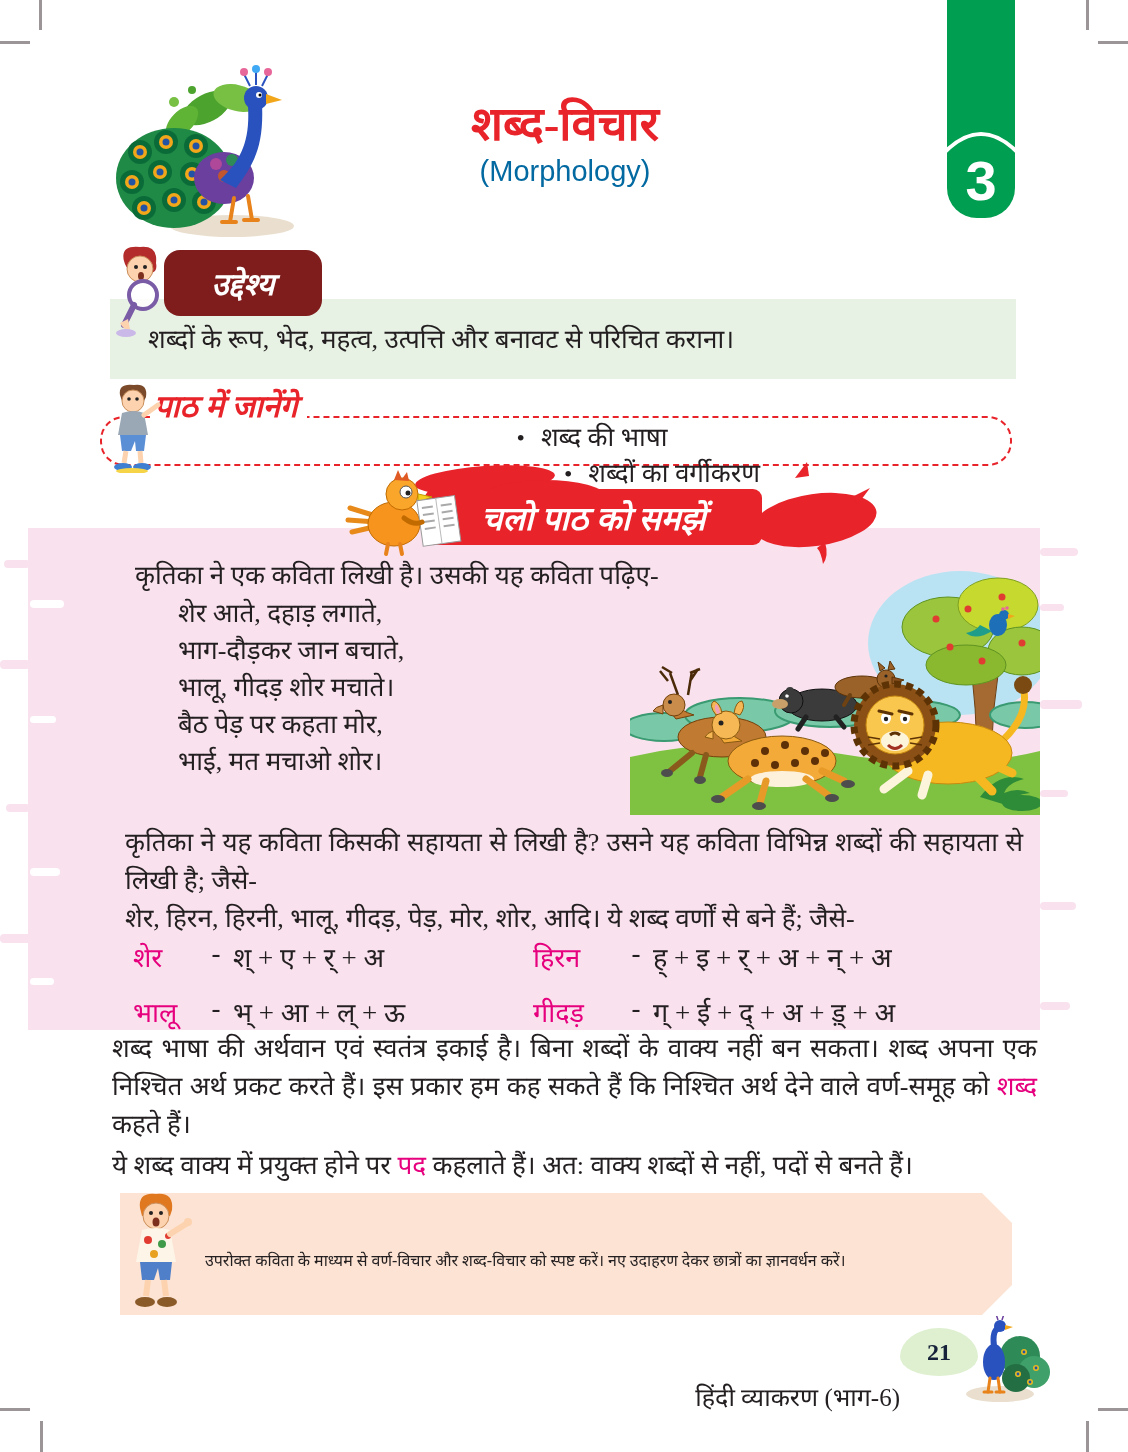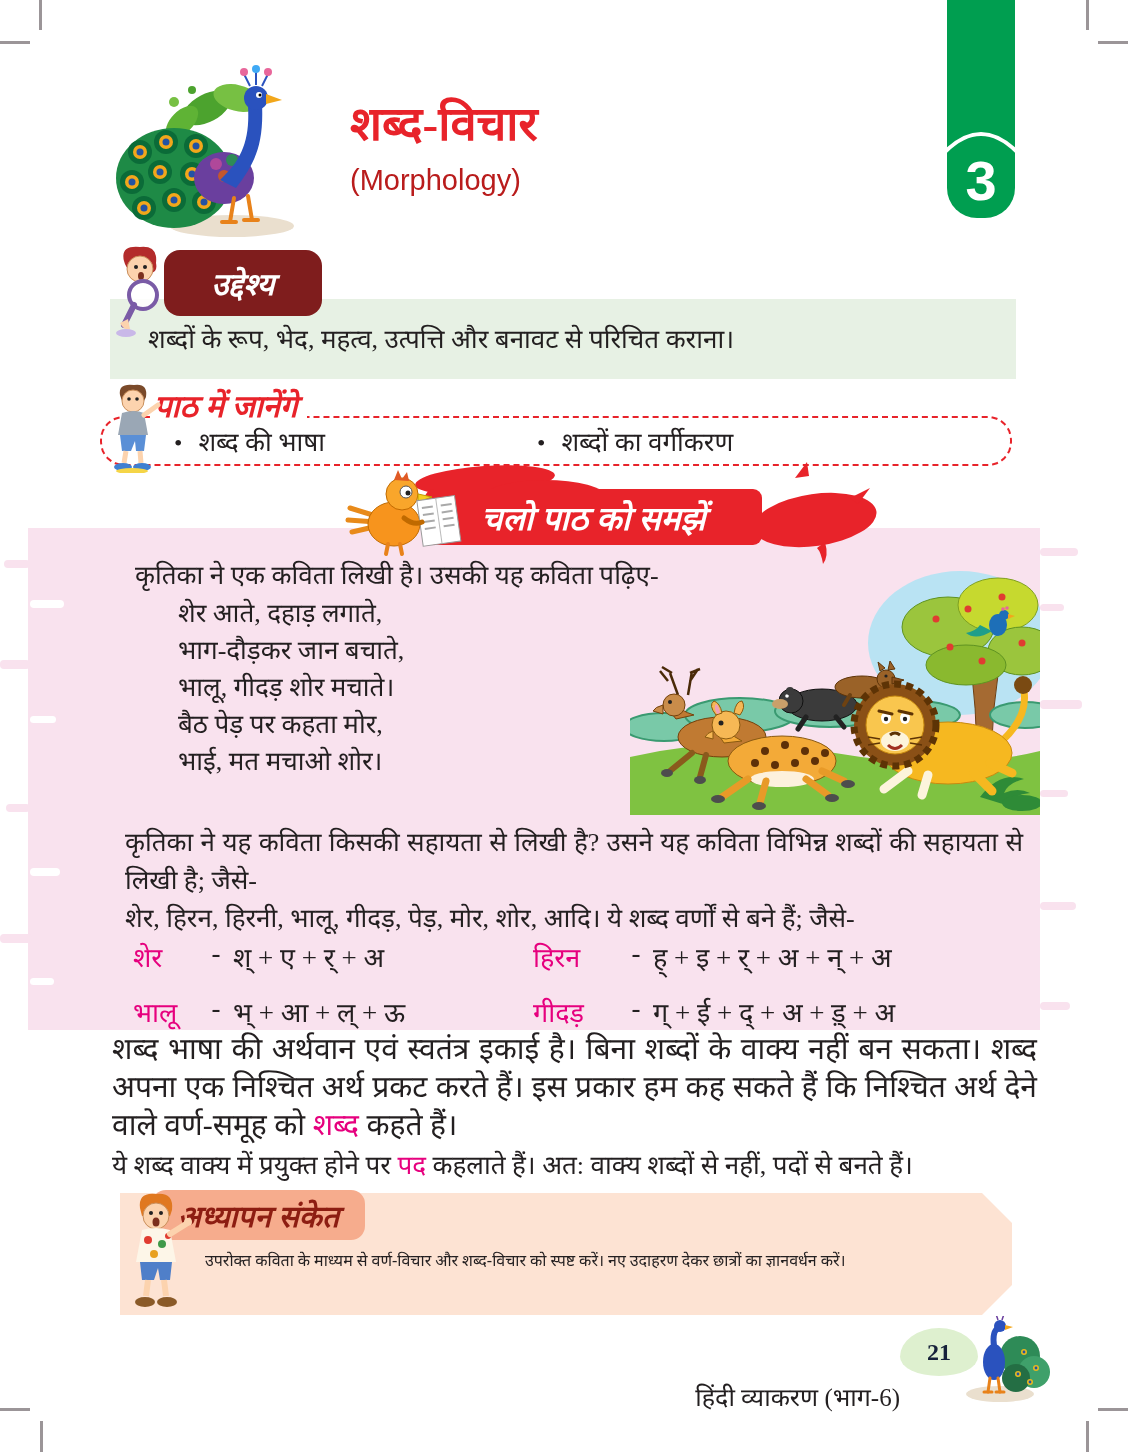--- a/index.html
+++ b/index.html
@@ -10,36 +10,36 @@
   
   .crop{position:absolute;background:#9b9598;}
 
   
   .chapter-tab{position:absolute;left:947px;top:0;width:68px;height:218px;background:#009e50;
                border-radius:0 0 30px 30px;}
   .chapter-num{position:absolute;left:0;top:148px;width:68px;text-align:center;
                font-family:"Liberation Sans",sans-serif;font-weight:bold;font-size:56px;color:#fff;}
 
   
-  .title-block{position:absolute;left:350px;top:96px;width:430px;text-align:left;}
+  .title-block{position:absolute;left:350px;top:96px;width:430px;text-align:center;}
   .title-hi{font-size:47px;font-weight:bold;color:#e8232a;line-height:1.2;}
-  .title-en{font-size:29px;color:#b91c1c;font-family:"Liberation Sans",sans-serif;margin-top:12px;}
+  .title-en{font-size:29px;color:#0369a1;font-family:"Liberation Sans",sans-serif;margin-top:3px;}
 
   
   .obj-band{position:absolute;left:110px;top:299px;width:906px;height:80px;background:#e7f1e4;}
   .obj-badge{position:absolute;left:164px;top:250px;width:158px;height:66px;background:#7f1d1d;
              border-radius:16px;display:flex;align-items:center;justify-content:center;}
   .obj-badge span{color:#fff;font-weight:bold;font-style:italic;font-size:31px;}
   .obj-text{position:absolute;left:148px;top:320px;width:850px;font-size:26px;}
 
   
   .topics-heading{position:absolute;left:152px;top:384px;font-size:31px;font-weight:bold;
                   font-style:italic;color:#e8232a;background:#fff;padding:0 10px 0 2px;z-index:2;}
   .topics-box{position:absolute;left:100px;top:416px;width:908px;height:46px;
-              border:2px dashed #e8232a;border-radius:24px;display:flex;align-items:center;z-index:1;}
+              border:2px dashed #e8232a;border-radius:24px;display:flex;align-items:center;z-index:1;flex-direction:column;}
   .topic-item{font-size:26px;color:#231f20;}
   .topic-item::before{content:"•";margin-right:16px;font-size:24px;}
   .topic-1{margin-left:72px;}
   .topic-2{margin-left:212px;}
 
   
   .banner-rect{position:absolute;left:425px;top:489px;width:337px;height:56px;background:#e8232a;
                border-radius:9px;display:flex;align-items:center;justify-content:center;z-index:2;}
   .banner-rect span{color:#fff;font-weight:bold;font-style:italic;font-size:33px;white-space:nowrap;}
 
@@ -50,21 +50,21 @@
   .scene{position:absolute;left:630px;top:565px;}
   .question-para{position:absolute;left:125px;top:824px;width:898px;font-size:26px;line-height:38px;
                  text-align:justify;text-align-last:left;}
   .words-line{position:absolute;left:125px;top:899px;width:905px;font-size:26px;}
   .breakdown{position:absolute;left:133px;top:938px;width:885px;display:grid;
              grid-template-columns:66px 34px 300px 86px 34px auto;row-gap:18px;font-size:27px;}
   .bd-word{color:#e6007e;}
   .bd-sep{text-align:center;}
 
   
-  .def-para1{position:absolute;left:112px;top:1030px;width:925px;font-size:30px;line-height:38px;
+  .def-para1{position:absolute;left:112px;top:1030px;width:925px;font-size:26px;line-height:38px;
              text-align:justify;text-align-last:left;}
   .def-para2{position:absolute;left:112px;top:1146px;width:925px;font-size:26px;}
   .hl{color:#e6007e;}
 
   
   .hint-block{position:absolute;left:120px;top:1193px;width:892px;height:122px;background:#fde3d3;
               clip-path:polygon(0 0,calc(100% - 30px) 0,100% 30px,100% calc(100% - 30px),calc(100% - 30px) 100%,0 100%);}
   .hint-badge{position:absolute;left:152px;top:1190px;height:50px;padding:0 26px;background:#f6ac8d;
               border-radius:14px;display:flex;align-items:center;z-index:2;}
   .hint-badge span{color:#8d1d12;font-weight:bold;font-style:italic;font-size:30px;white-space:nowrap;}
@@ -478,23 +478,20 @@
         <circle cx="52" cy="44" r="3" fill="#e03c31"></circle>
     </g>
     <line x1="54" y1="42" x2="70" y2="32" stroke="#fcd3ae" stroke-width="6" stroke-linecap="round"></line>
     <circle cx="72" cy="30" r="4" fill="#fcd3ae"></circle>
     <path d="M24,70 h32 l-2,18 h-10 l-2,-12 l-4,12 h-12 z" fill="#4f7fc9"></path>
     <line x1="32" y1="88" x2="30" y2="104" stroke="#fcd3ae" stroke-width="6"></line>
     <line x1="48" y1="88" x2="50" y2="104" stroke="#fcd3ae" stroke-width="6"></line>
     <ellipse cx="29" cy="110" rx="10" ry="5" fill="#8a5a28"></ellipse>
     <ellipse cx="51" cy="110" rx="10" ry="5" fill="#8a5a28"></ellipse>
   </svg>
-  <div class="hint-badge">
-    <span>अध्यापन संकेत</span>
-  </div>
   <div class="hint-text">उपरोक्त कविता के माध्यम से वर्ण-विचार और शब्द-विचार को स्पष्ट करें। नए उदाहरण देकर छात्रों का ज्ञानवर्धन करें।</div>
 
   <div class="footer-title">हिंदी व्याकरण (भाग-6)</div>
   <div class="footer-blob">
     <span>21</span>
   </div>
   <svg class="abs" style="left:958px;top:1316px;" width="96" height="88" viewBox="0 0 96 88">
     <ellipse cx="42" cy="78" rx="34" ry="8" fill="#eadfce"></ellipse>
     <g>
       <circle cx="62" cy="40" r="20" fill="#2e8b57"></circle>

